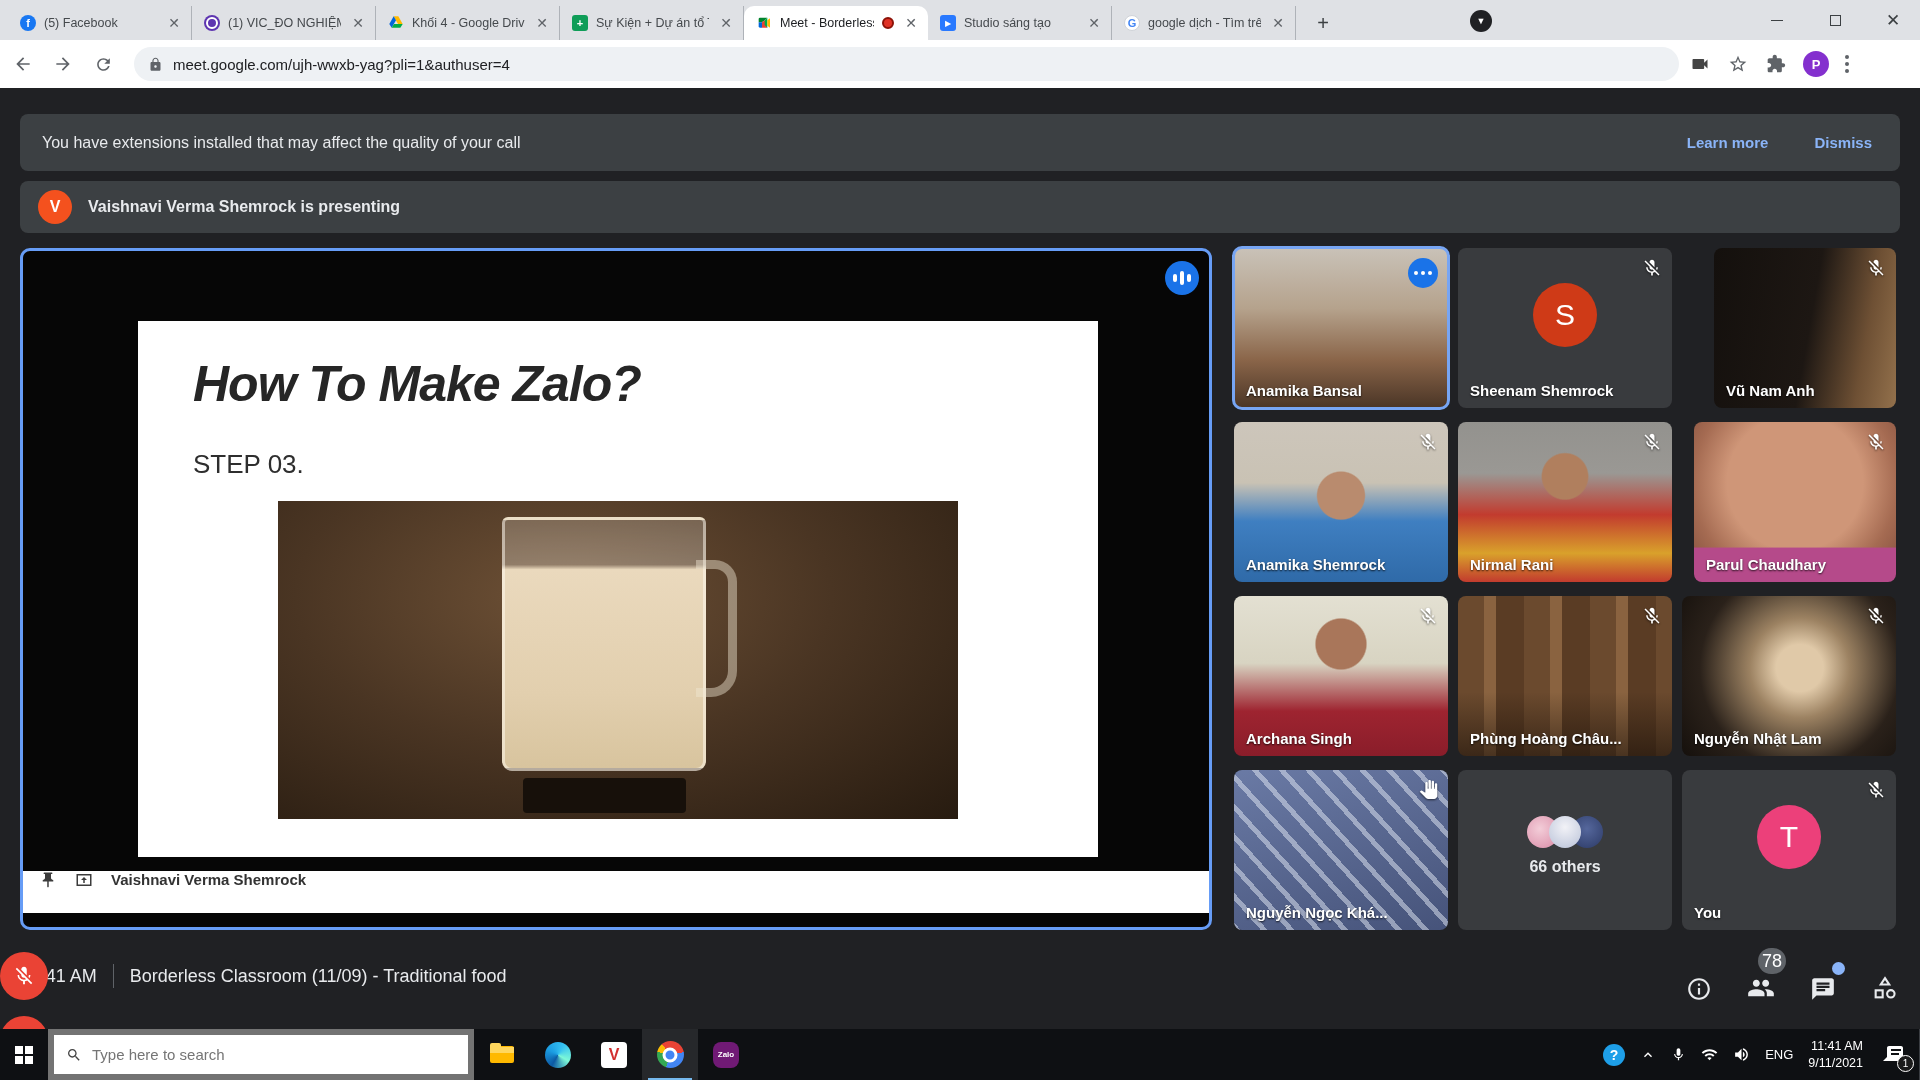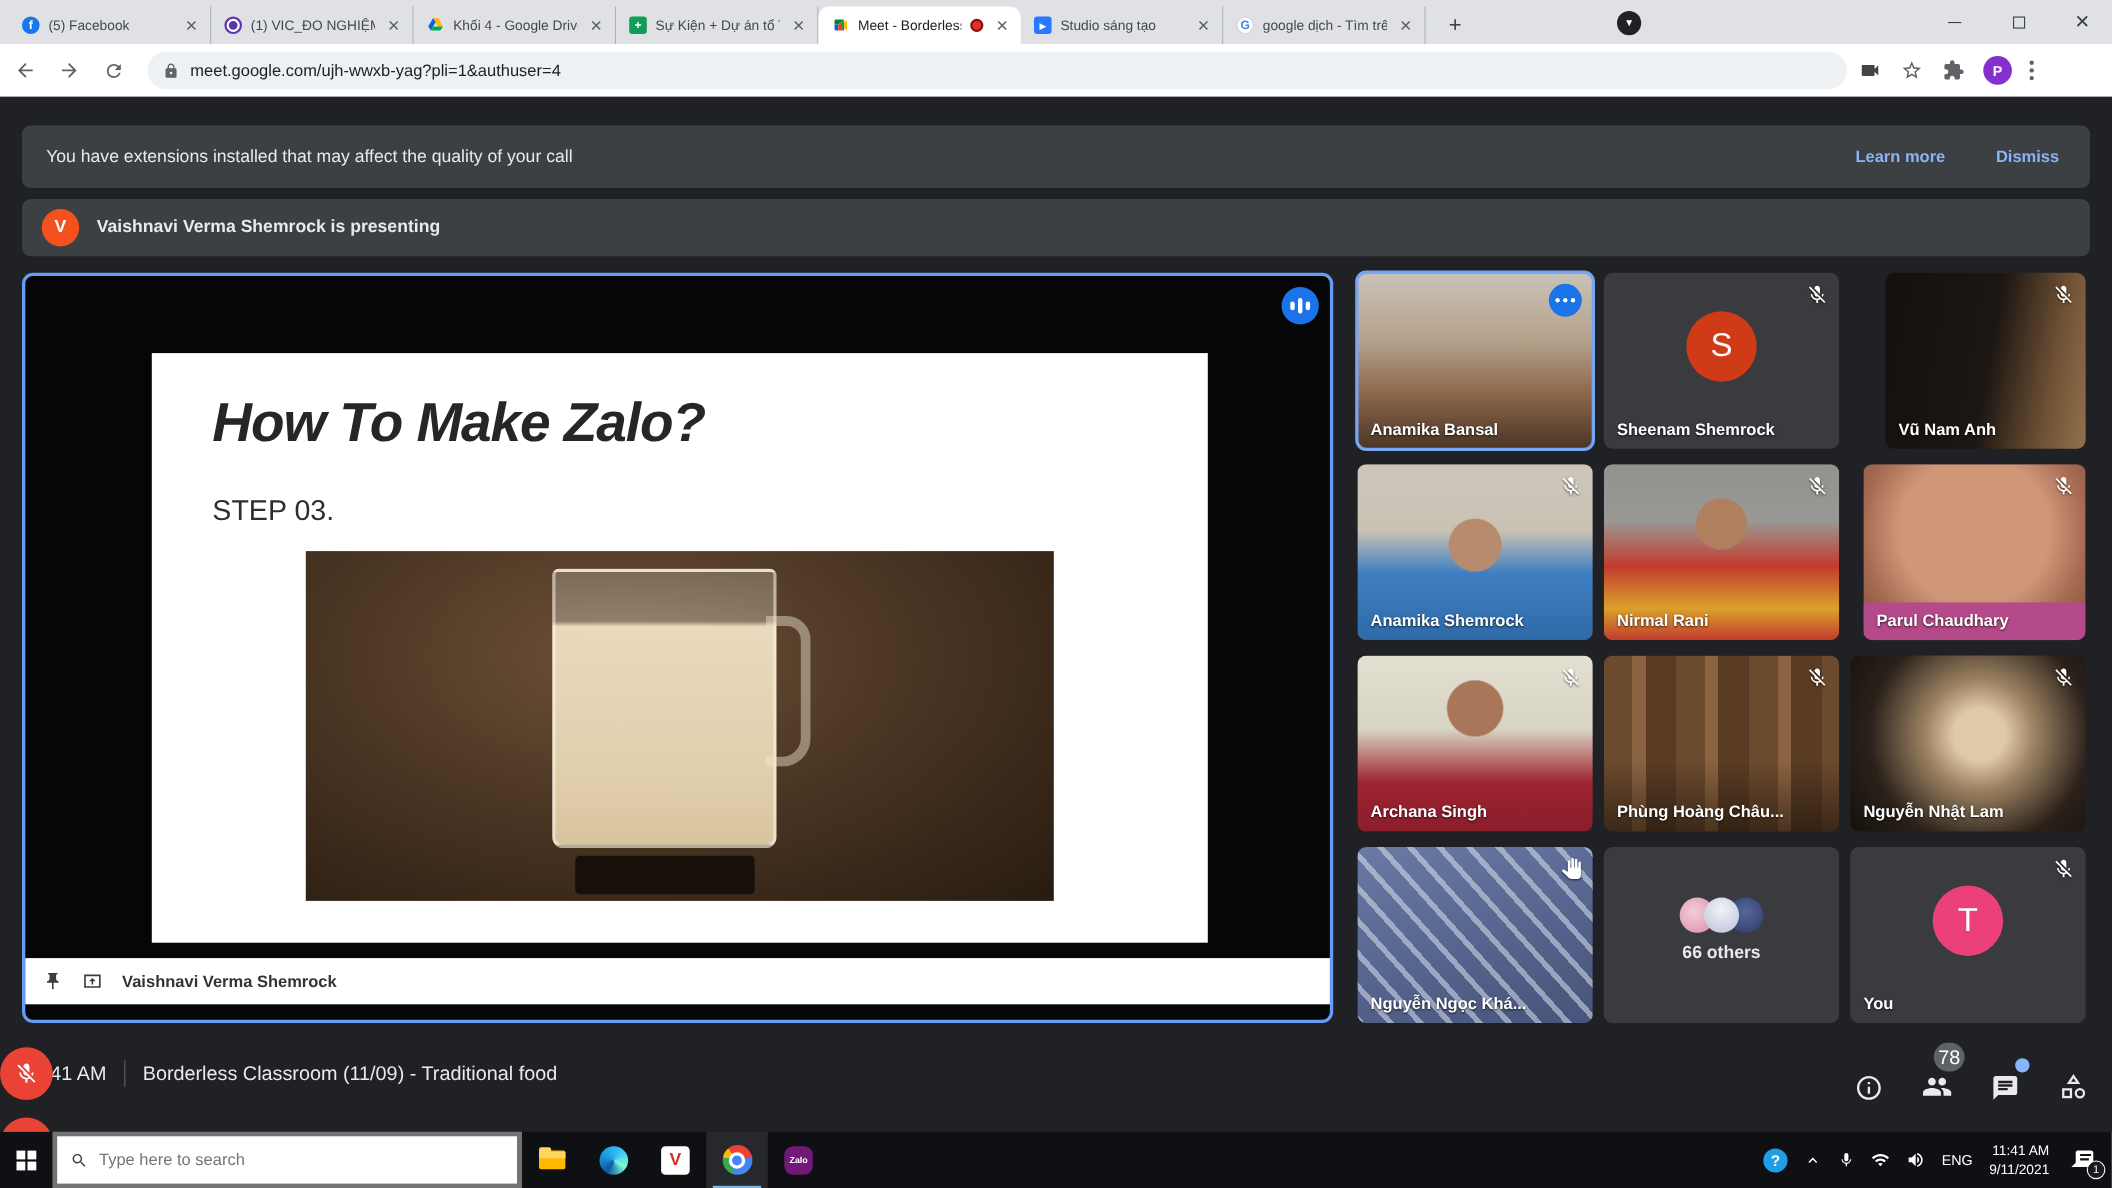--- a/index.html
+++ b/index.html
@@ -71,21 +71,21 @@
   .slide-step { position:absolute; left:55px; top:128px; font-size:26px; color:#2e2e2e; }
   .photo { position:absolute; left:140px; top:180px; width:680px; height:318px; overflow:hidden;
            background:radial-gradient(ellipse at 42% 30%, #6e5136 0%, #4a3523 48%, #271b10 100%); }
   .jug { position:absolute; left:33%; top:5%; width:30%; height:80%;
          background:linear-gradient(180deg, rgba(250,245,235,.22) 0%, rgba(250,245,235,.3) 18%, #ead9bd 20%, #e2cfae 70%, #d8c49e 100%);
          border:3px solid rgba(255,250,240,.5); border-radius:6px 6px 10px 10px; }
   .jug::after { content:""; position:absolute; right:-17%; top:16%; width:16%; height:48%;
                 border:9px solid rgba(240,230,210,.45); border-left:none; border-radius:0 22px 26px 0; }
   .jugbase { position:absolute; left:36%; bottom:2%; width:24%; height:11%; background:#17100a; border-radius:4px; }
   .stagebar { position:absolute; left:0; bottom:14px; width:1186px; height:42px; background:#fff; display:flex;
-              align-items:center; padding:0 16px; gap:18px; }
+              align-items:flex-start; padding:0 16px; gap:18px; }
   .stagebar .pname { font-size:15px; font-weight:bold; color:#333; }
 
   
   .grid { position:absolute; left:1234px; top:160px; width:662px; height:682px; display:grid;
           grid-template-columns:repeat(3,214px); grid-template-rows:repeat(4,160px); gap:14px 10px; }
   .tile { position:relative; border-radius:8px; background:#393b3e; overflow:hidden; }
   .tile.active { outline:3px solid #77a5f3; outline-offset:-1px; }
   .tile .label { position:absolute; left:12px; bottom:9px; color:#fff; font-size:15px; font-weight:bold;
                  text-shadow:0 1px 2px rgba(0,0,0,.8); white-space:nowrap; }
   .tile .clabel { position:absolute; left:0; right:0; top:88px; text-align:center; color:#e8eaed; font-size:16px; font-weight:bold; }
@@ -130,21 +130,21 @@
   .ricon { position:relative; width:34px; height:48px; display:flex; align-items:flex-end; justify-content:center; }
   .pbadge { position:absolute; right:-8px; top:-6px; min-width:26px; height:26px; border-radius:13px; background:#5f6368;
             color:#fff; font-size:18px; display:flex; align-items:center; justify-content:center; padding:0 4px; }
   .bluedot { position:absolute; right:-5px; top:8px; width:13px; height:13px; border-radius:50%; background:#8ab4f8; }
 
   
   .taskbar { position:absolute; left:0; top:1029px; width:1920px; height:51px; background:#0e1013; display:flex; align-items:center; }
   .startbtn { width:48px; height:51px; display:flex; align-items:center; justify-content:center; }
   .winlogo { display:grid; grid-template-columns:8px 8px; grid-template-rows:8px 8px; gap:2px; }
   .winlogo i { background:#fff; }
-  .tsearch { width:426px; height:51px; background:#fff; border:4px solid #737373; display:flex; align-items:center;
+  .tsearch { width:426px; height:51px; background:#fff; border:6px solid #737373; display:flex; align-items:center;
              padding:0 12px; gap:10px; }
   .tsearch input { border:none; outline:none; font-size:15px; color:#444; width:340px; background:transparent;
                    font-family:"Liberation Sans","DejaVu Sans",sans-serif; }
   .tapp { width:56px; height:51px; display:flex; align-items:center; justify-content:center; position:relative; }
   .tapp.activeapp { background:rgba(255,255,255,.10); }
   .tapp.activeapp::after { content:""; position:absolute; left:6px; right:6px; bottom:0; height:2px; background:#76b9ed; }
   .foldericon { position:relative; width:24px; height:17px; background:#ffb900; border-radius:2px; }
   .foldericon::before { content:""; position:absolute; left:0; top:-3px; width:11px; height:4px; background:#ffd75e; border-radius:2px 2px 0 0; }
   .foldericon::after { content:""; position:absolute; left:0; top:1px; width:24px; height:6px; background:#ffd75e; }
   .edgeicon { width:26px; height:26px; border-radius:50%; background:conic-gradient(from 210deg,#0c59a4,#1b9de2,#35c1f1,#7df9d8,#0c59a4); }

